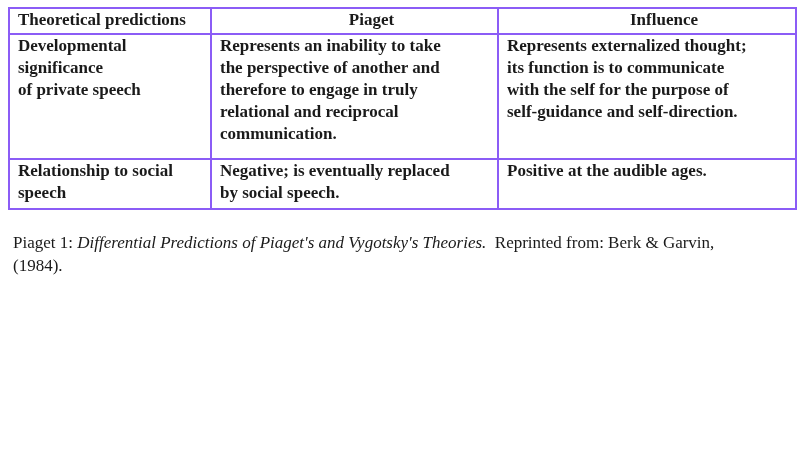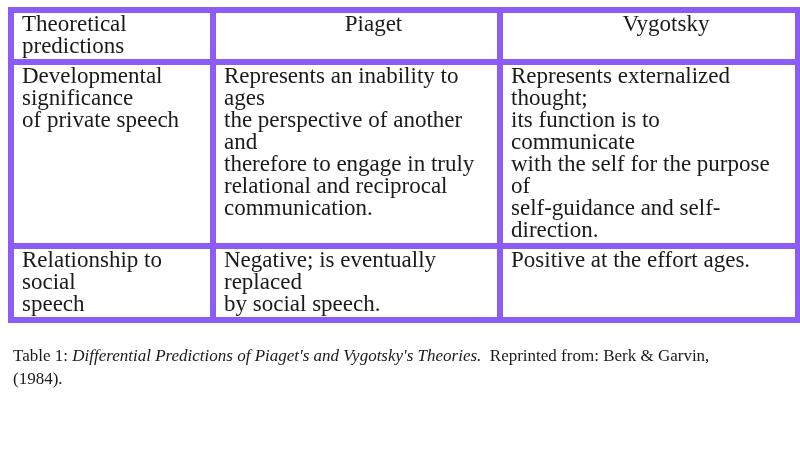--- a/index.html
+++ b/index.html
@@ -16,26 +16,26 @@
   }
   table.pred-table {
     border-collapse: collapse;
     table-layout: fixed;
     width: 787px;
   }
   col.c1 { width: 202px; }
   col.c2 { width: 287px; }
   col.c3 { width: 298px; }
   th, td {
-    border: 6px solid #8b5cf6;
+    border: 2px solid #8b5cf6;
     vertical-align: top;
     padding: 0 6px 2px 8px;
-    font-size: 23px;
+    font-size: 17px;
     line-height: 22px;
-    font-weight: normal;
+    font-weight: bold;
     white-space: pre-line;
     text-align: left;
   }
   th.center { text-align: center; padding-left: 40px; }
   tr.hdr    { height: 23px; }
   tr.r1     { height: 125px; }
   tr.r2     { height: 112px; }
   tr.r3     { height: 50px; margin-top: 16px; }
   tr.r4     { height: 100px; }
   .caption {
@@ -55,44 +55,44 @@
   <table class="pred-table">
     <colgroup>
         <col class="c1">
         <col class="c2">
         <col class="c3">
       </colgroup>
     <thead>
       <tr class="hdr">
         <th>Theoretical predictions</th>
         <th class="center">Piaget</th>
-        <th class="center">Vygotsky</th>
+        <th class="center">Influence</th>
       </tr>
     </thead>
     <tbody>
       <tr class="r1">
         <td>Developmental
 significance
 of private speech</td>
-        <td>Represents an inability to ages
+        <td>Represents an inability to take
 the perspective of another and
 therefore to engage in truly
 relational and reciprocal
 communication.</td>
         <td>Represents externalized thought;
 its function is to communicate
 with the self for the purpose of
 self-guidance and self-direction.</td>
       </tr>
       <tr class="r3">
         <td>Relationship to social
 speech</td>
         <td>Negative; is eventually replaced
 by social speech.</td>
-        <td>Positive at the effort ages.</td>
+        <td>Positive at the audible ages.</td>
       </tr>
     </tbody>
   </table>
 
-  <p class="caption"><span class="pre">Table 1: </span><em>Differential Predictions of Piaget's and Vygotsky's Theories.</em><span class="pre">  Reprinted from: Berk &amp; Garvin,
+  <p class="caption"><span class="pre">Piaget 1: </span><em>Differential Predictions of Piaget's and Vygotsky's Theories.</em><span class="pre">  Reprinted from: Berk &amp; Garvin,
 (1984).</span></p>
 
 </div>
 
 </body></html>

